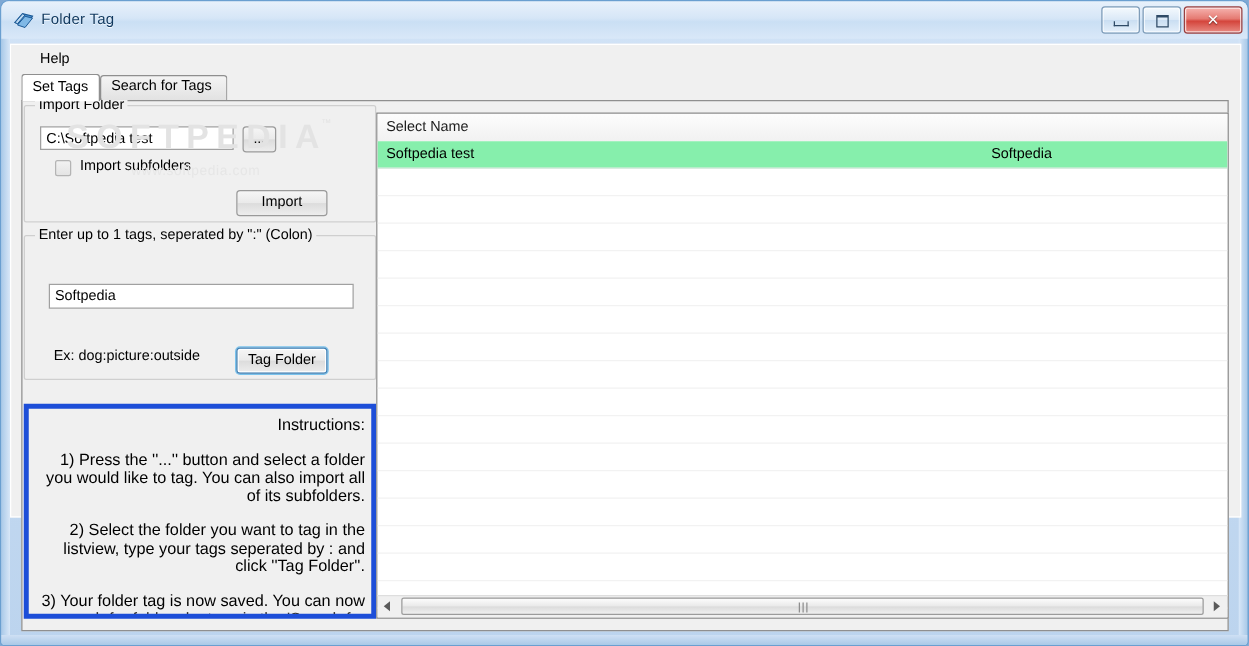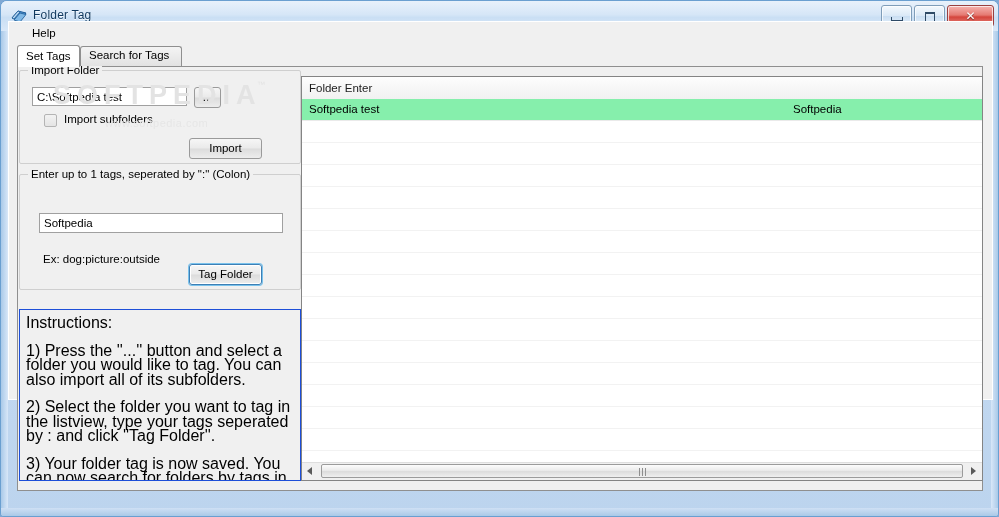--- a/index.html
+++ b/index.html
@@ -27,21 +27,21 @@
         background:linear-gradient(180deg,#f4f9fd 0%,#dbe9f7 48%,#cadef2 52%,#e6f1fb 100%);
         position:relative;box-shadow:inset 0 0 0 1px rgba(255,255,255,.7);}
   .wbtn.close{width:45px;border-color:#9a4040;
         background:linear-gradient(180deg,#f6b4b0 0%,#e57a72 45%,#d4453c 55%,#e88b83 100%);}
   .wbtn .g-min{position:absolute;left:9px;top:11px;width:10px;height:3px;border:1px solid #2e4a66;border-top:none;}
   .wbtn .g-max{position:absolute;left:10px;top:6px;width:8px;height:7px;border:1px solid #2e4a66;border-top-width:2px;}
   .wbtn .g-close{position:absolute;left:0;top:0;right:0;bottom:0;color:#fff;font-size:12px;
         font-weight:bold;line-height:20px;text-align:center;text-shadow:0 1px 1px rgba(0,0,0,.5);}
 
   
-  .client{position:absolute;left:7px;top:20px;width:985px;height:379px;
+  .client{position:absolute;left:7px;top:34px;width:985px;height:379px;
           background:#f0f0f0;border:1px solid #fff;box-sizing:border-box;}
   .menubar{position:absolute;left:0;top:0;right:0;height:22px;background:#f0f0f0;}
   .menu-item{position:absolute;left:16px;top:3px;padding:2px 7px;font-size:11.5px;}
 
   
   .tabstrip{position:absolute;left:8px;top:24px;height:20px;}
   .tab{position:absolute;top:0;height:20px;box-sizing:border-box;
        font-size:11.5px;padding:2px 8px 0;border:1px solid #8f8f8f;
        border-bottom:none;border-radius:3px 3px 0 0;}
   .tab.active{background:#fff;border-color:#8f8f8f;z-index:3;height:22px;top:-1px;padding-top:4px;}
@@ -68,25 +68,25 @@
        background:linear-gradient(180deg,#f6f6f6 0%,#eaeaea 48%,#dcdcdc 52%,#ededed 100%);
        font-family:"Liberation Sans",sans-serif;font-size:11.5px;color:#000;
        text-align:center;cursor:default;}
   .btn.focus{border-color:#3d7fb5;box-shadow:0 0 0 1px #79c2ec, inset 0 0 0 1px #fff;}
 
   .chk{position:absolute;width:13px;height:13px;box-sizing:border-box;
        border:1px solid #b4b4b4;border-radius:2px;
        background:linear-gradient(180deg,#f2f2f2,#e4e4e4);}
   .chk-lbl{position:absolute;font-size:11.5px;}
 
-  .hint{position:absolute;font-size:11.5px;}
-
-  
-  .instr{position:absolute;box-sizing:border-box;border:1px solid #1d4ed8;background:#f0f0f0;
-         padding:6px 5px 4px 6px;overflow:hidden;font-size:16px;line-height:14.5px;}
+  .hint{position:absolute;font-size:11.5px;margin-top:12px;}
+
+  
+  .instr{position:absolute;box-sizing:border-box;border:4px solid #1d4ed8;background:#f0f0f0;
+         padding:6px 5px 4px 6px;overflow:hidden;font-size:13px;line-height:14.5px;text-align:right;}
   .instr p{margin:0 0 13px 0;}
   .instr p:last-child{margin-bottom:4px;}
 
   
   .lvwrap{position:absolute;box-sizing:border-box;border:1px solid #848484;background:#fff;overflow:hidden;}
   .lv-head{position:absolute;left:0;top:0;right:0;height:22px;
            background:linear-gradient(180deg,#fdfdfd,#f1f1f1);border-bottom:1px solid #d9d9d9;}
   .lv-col{position:absolute;top:0;height:22px;line-height:22px;padding-left:7px;
           font-size:11.5px;box-sizing:border-box;color:#1c1c1c;}
   .lv-col.second{border-left:1px solid #dcdcdc;}
@@ -184,21 +184,21 @@
       <p>Instructions:</p>
       <p>1) Press the ''...'' button and select a folder you would like to tag. You can also import all of its subfolders.</p>
       <p>2) Select the folder you want to tag in the listview, type your tags seperated by : and click ''Tag Folder''.</p>
       <p>3) Your folder tag is now saved. You can now search for folders by tags in the 'Search for Tags' Tab.</p>
 
     </div>
 
     <div class="lvwrap" style="left:292px;top:54px;width:682px;height:405px;">
 
       <div class="lv-head">
-        <div class="lv-col" style="left:0px;width:484px;">Folder Enter</div>
+        <div class="lv-col" style="left:0px;width:484px;">Select Name</div>
       </div>
 
       <div class="lv-vdiv" style="left:484px;"></div>
 
       <div class="lv-body">
         <div class="lv-row first">
           <div class="lv-cell" style="left:0px;width:484px;">Softpedia test</div>
           <div class="lv-cell" style="left:484px;right:0;">Softpedia</div>
         </div>
         <div class="lv-row"></div>

